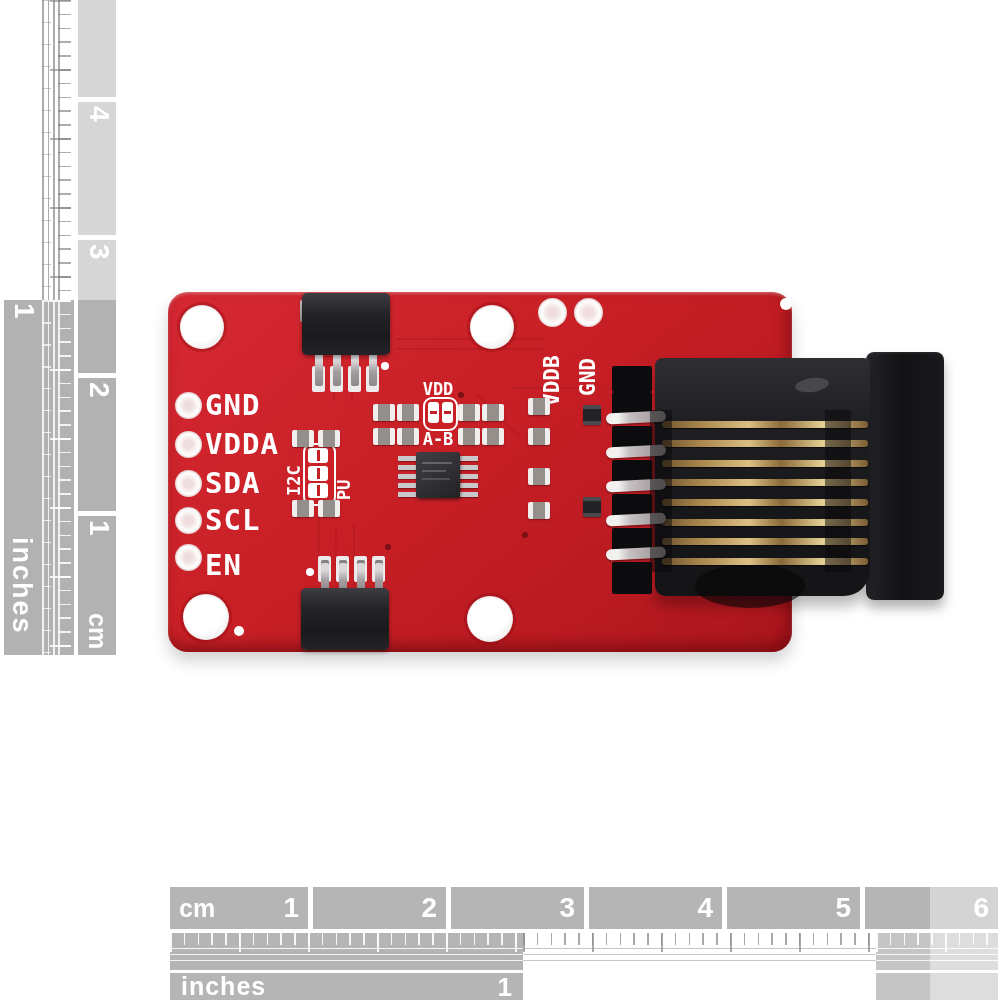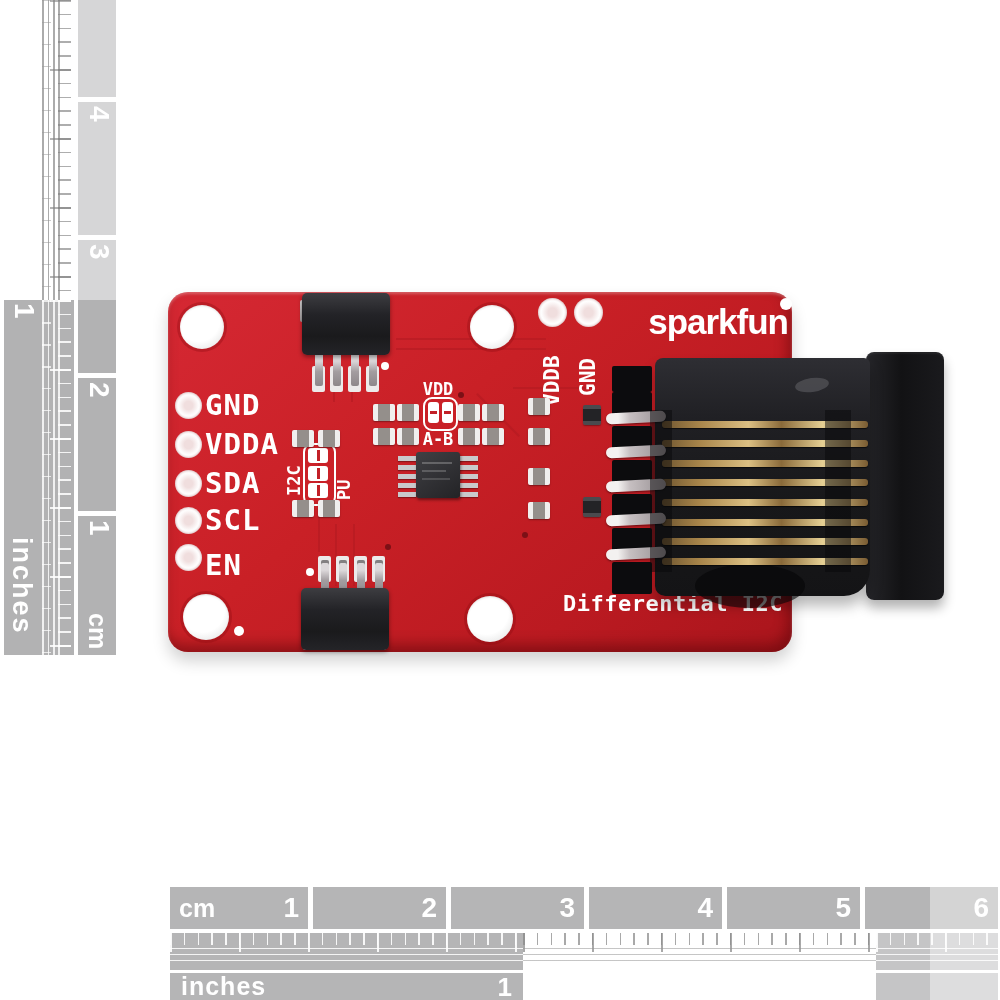--- a/index.html
+++ b/index.html
@@ -196,22 +196,20 @@
   <div class="abs mono pinlab" style="top:139px">VDDA</div>
   <div class="abs mono pinlab" style="top:178px">SDA</div>
   <div class="abs mono pinlab" style="top:215px">SCL</div>
   <div class="abs mono pinlab" style="top:260px">EN</div>
 
   <div class="abs ph" style="left:370px;top:6px;width:29px;height:29px"></div>
   <div class="abs ph" style="left:406px;top:6px;width:29px;height:29px"></div>
   <div class="abs mono vtext-up" style="left:372px;top:38px;height:76px;font-size:21px">VDDB</div>
   <div class="abs mono vtext-up" style="left:408px;top:42px;height:62px;font-size:21px">GND</div>
 
-  <div class="abs" style="left:470px;top:10px;width:150px;height:40px;text-align:right;font-weight:bold;
-       font-size:35px;color:#fff;letter-spacing:-1px;line-height:40px">sparkfun</div>
 
   <div class="abs qtab" style="left:132px;top:8px"></div>
   <div class="abs qtab" style="left:213px;top:8px"></div>
   <div class="abs qpad" style="left:144px;top:74px"></div>
   <div class="abs qpad" style="left:162px;top:74px"></div>
   <div class="abs qpad" style="left:180px;top:74px"></div>
   <div class="abs qpad" style="left:198px;top:74px"></div>
   <div class="abs qpin" style="left:146.5px;top:58px;height:36px"></div>
   <div class="abs qpin" style="left:164.5px;top:58px;height:36px"></div>
   <div class="abs qpin" style="left:182.5px;top:58px;height:36px"></div>
@@ -288,21 +286,20 @@
   <div class="abs res" style="left:360px;top:136px"></div>
   <div class="abs res" style="left:360px;top:176px"></div>
   <div class="abs res" style="left:360px;top:210px"></div>
   <div class="abs cap" style="left:415px;top:113px"></div>
   <div class="abs cap" style="left:415px;top:205px"></div>
 
   <div class="abs via" style="left:354px;top:240px"></div>
   <div class="abs via" style="left:217px;top:252px"></div>
   <div class="abs via" style="left:290px;top:100px"></div>
 
-  <div class="abs mono" style="left:395px;top:299px;width:228px;font-size:22px;letter-spacing:.5px">Differential I2C</div>
 </div>
 
 <div id="rj45" class="abs">
   <div class="abs rjrear"></div>
   <div class="abs rjbody">
     <div style="position:absolute;left:140px;top:20px;width:34px;height:14px;border-radius:50%;
          background:#4e4e52;transform:rotate(-8deg);opacity:.85"></div>
     <div style="position:absolute;left:40px;top:206px;width:110px;height:44px;border-radius:50%;
          background:rgba(5,5,6,.6)"></div>
   </div>

